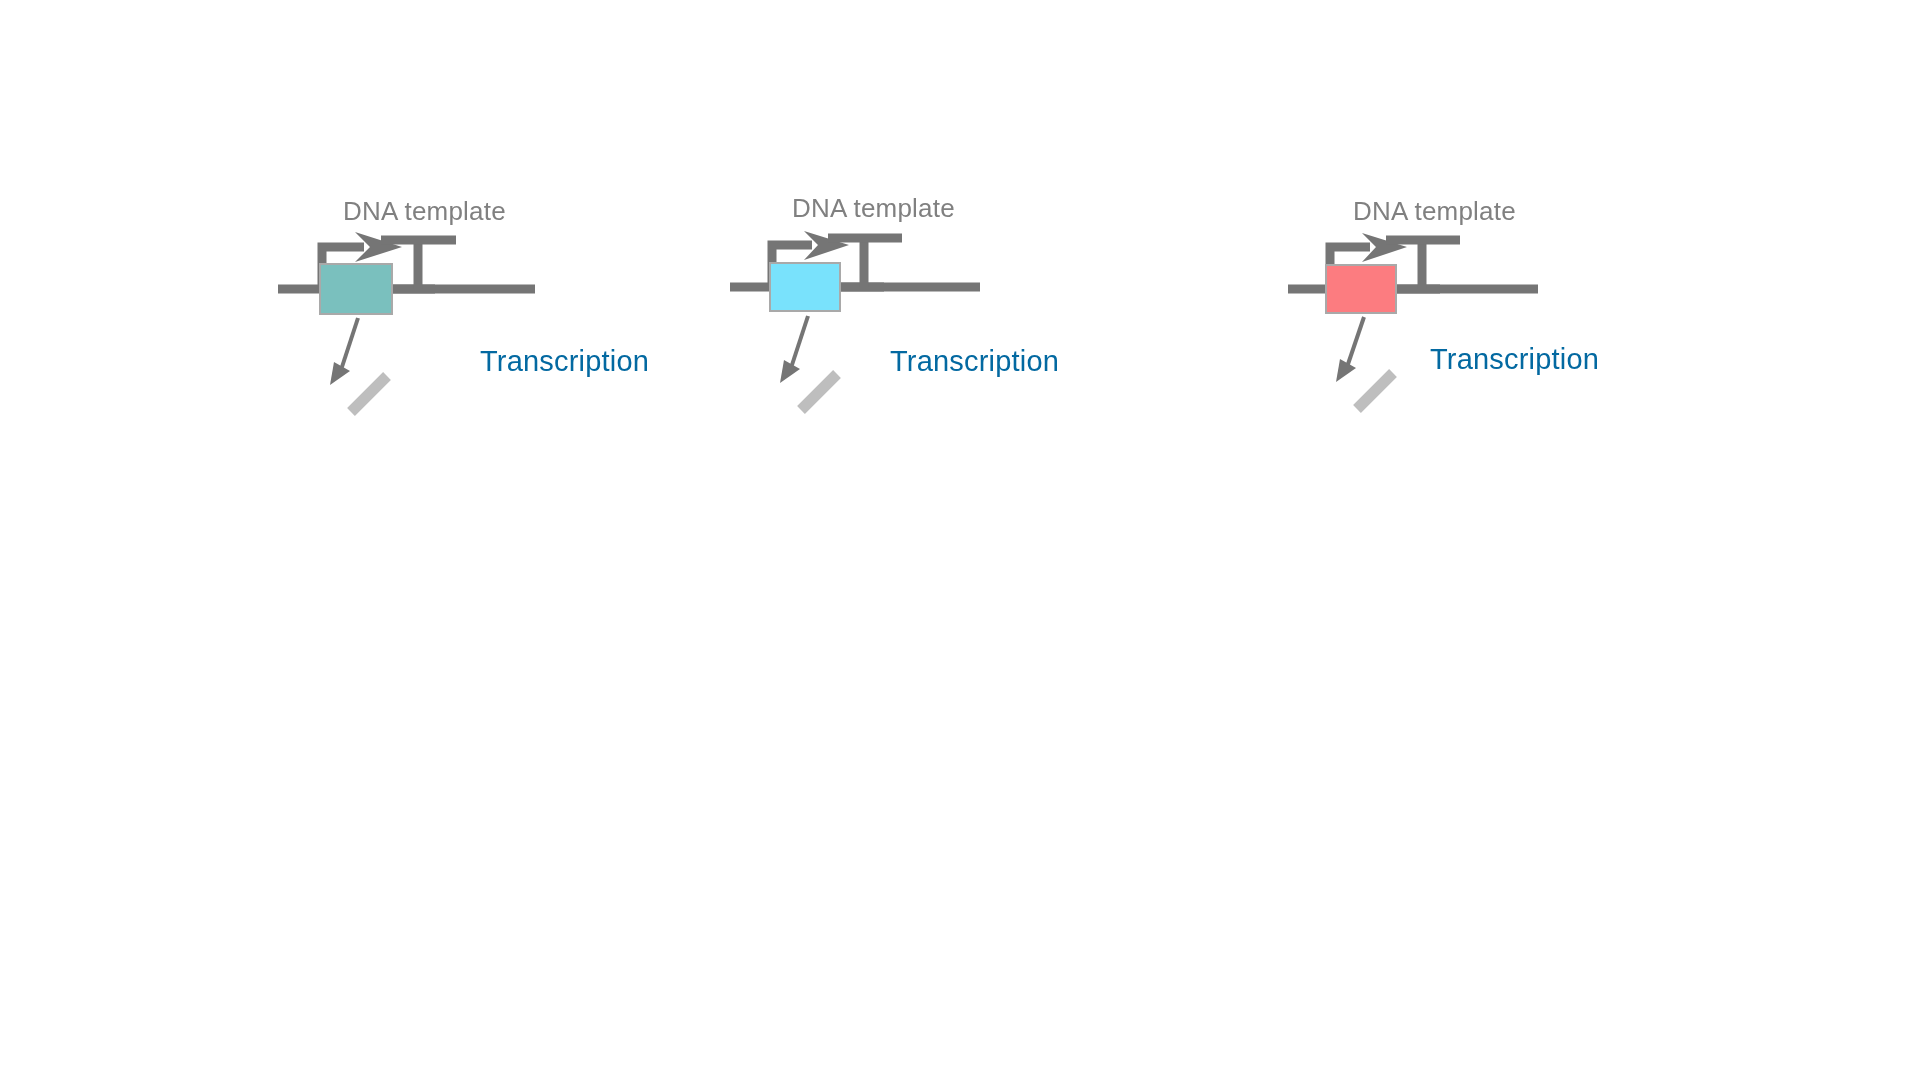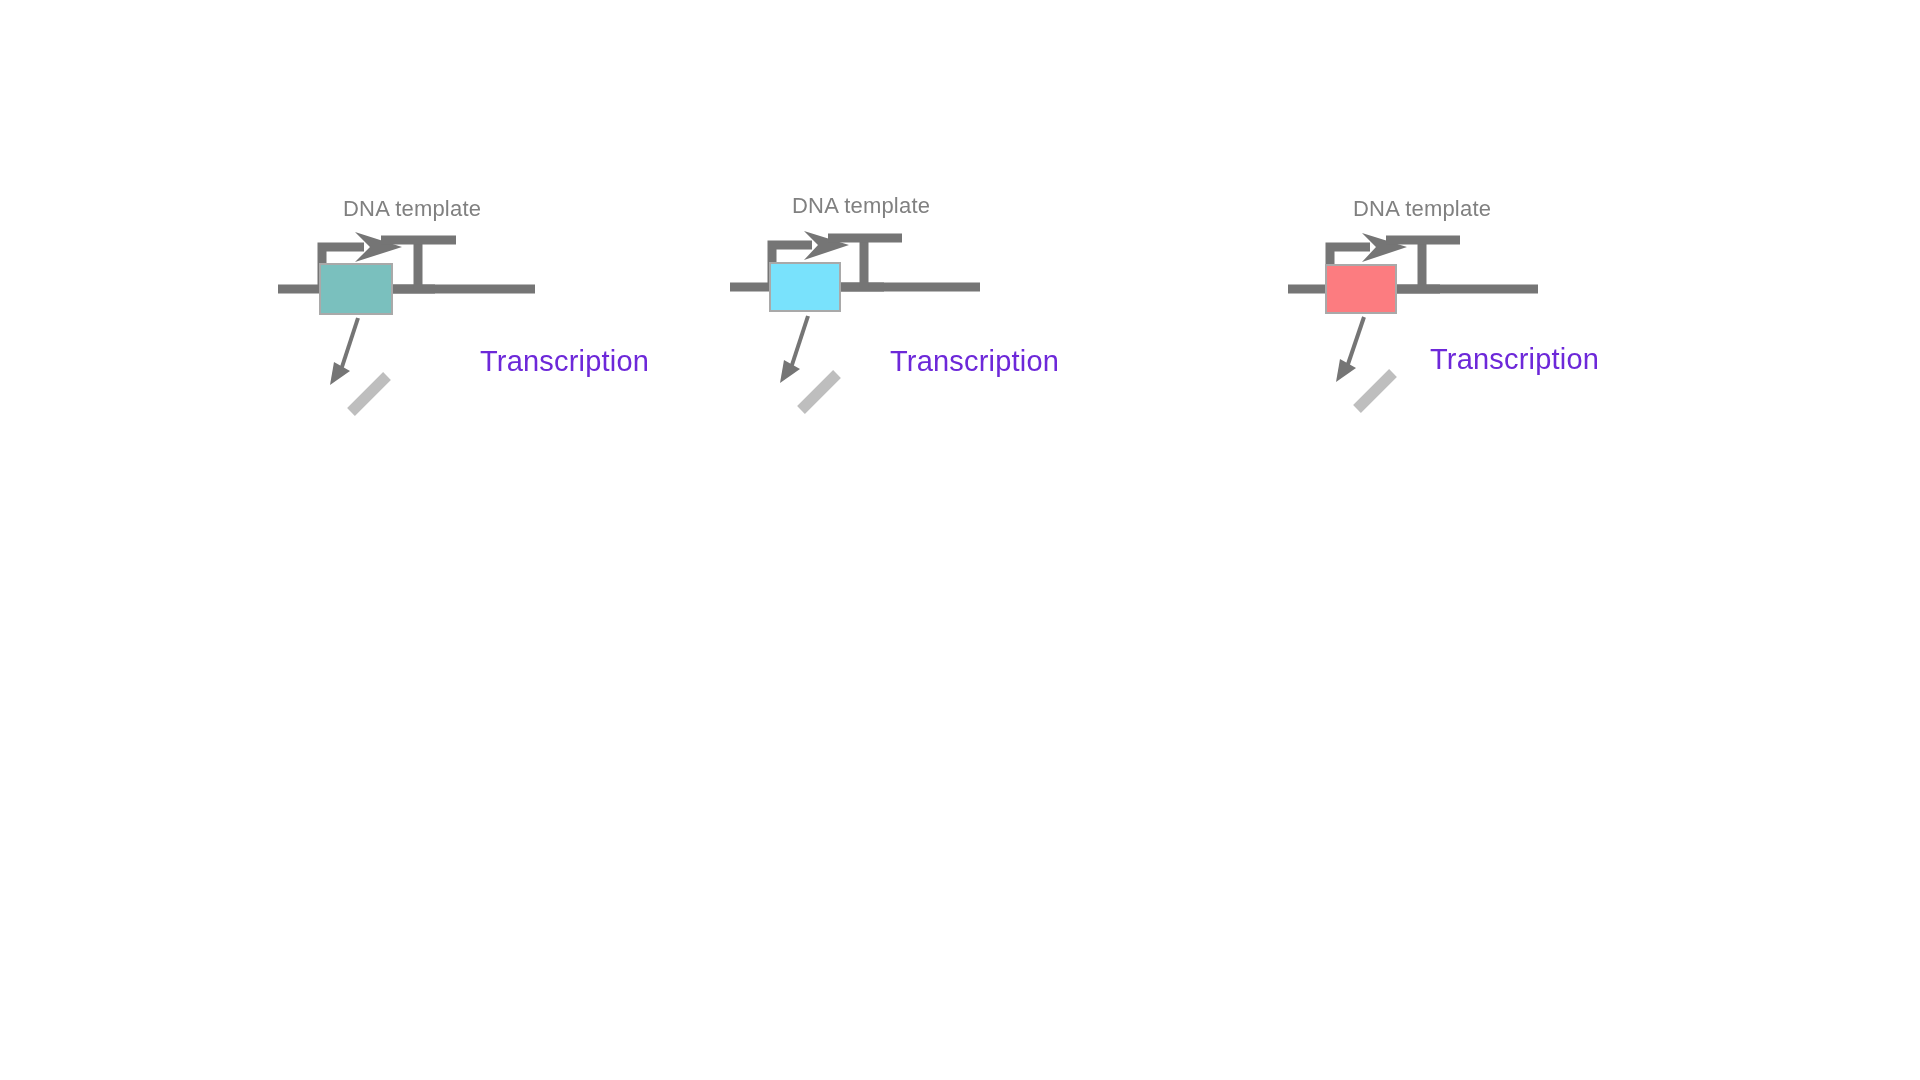--- a/index.html
+++ b/index.html
@@ -28,32 +28,32 @@
     height: 460px;
   }
   #panel-1 { left: 260px; }
   #panel-2 { left: 712px; }
   #panel-3 { left: 1270px; }
 
   .panel-label {
     position: absolute;
     white-space: nowrap;
     color: #808080;
-    font-size: 22px;
+    font-size: 26px;
     letter-spacing: 0.2px;
     line-height: 1;
   }
   .dna-label { top: 198px; left: 83px; }
   #panel-2 .dna-label { top: 195px; left: 80px; }
   #panel-3 .dna-label { top: 198px; left: 83px; }
 
   .transcription-label {
     position: absolute;
     white-space: nowrap;
-    color: #6d28d9;
+    color: #0369a1;
     font-size: 29px;
     line-height: 1;
   }
   #panel-1 .transcription-label { top: 347px; left: 220px; }
   #panel-2 .transcription-label { top: 347px; left: 178px; }
   #panel-3 .transcription-label { top: 345px; left: 160px; }
 
   .construct-svg {
     position: absolute;
     left: 0;

